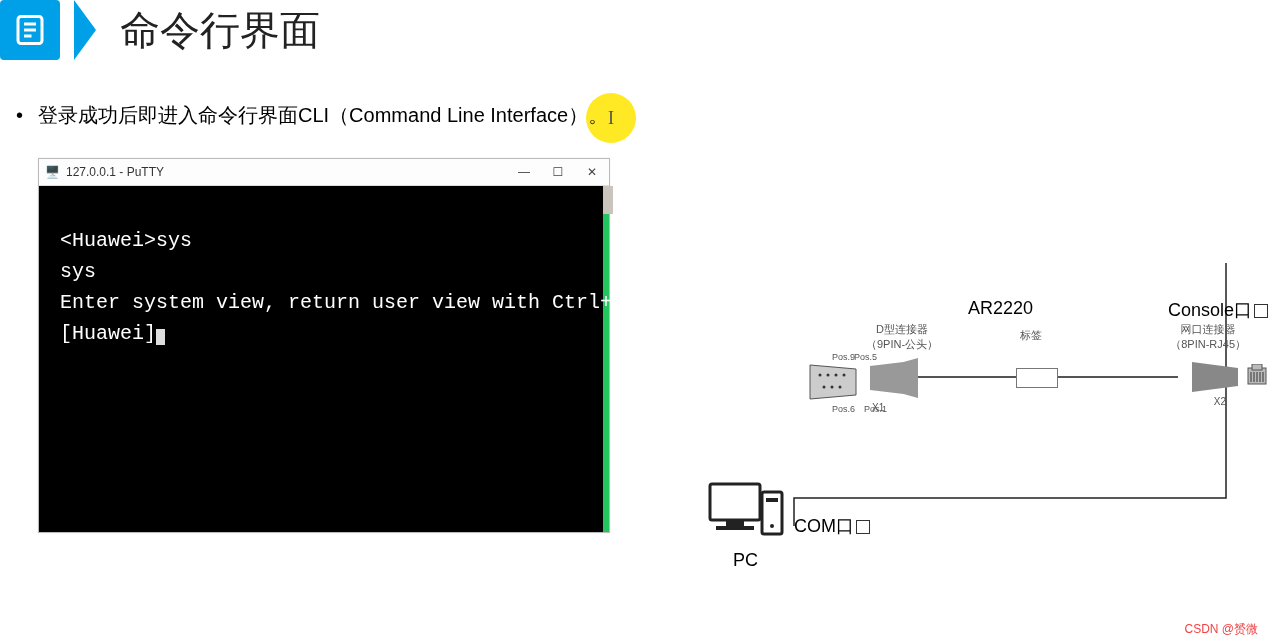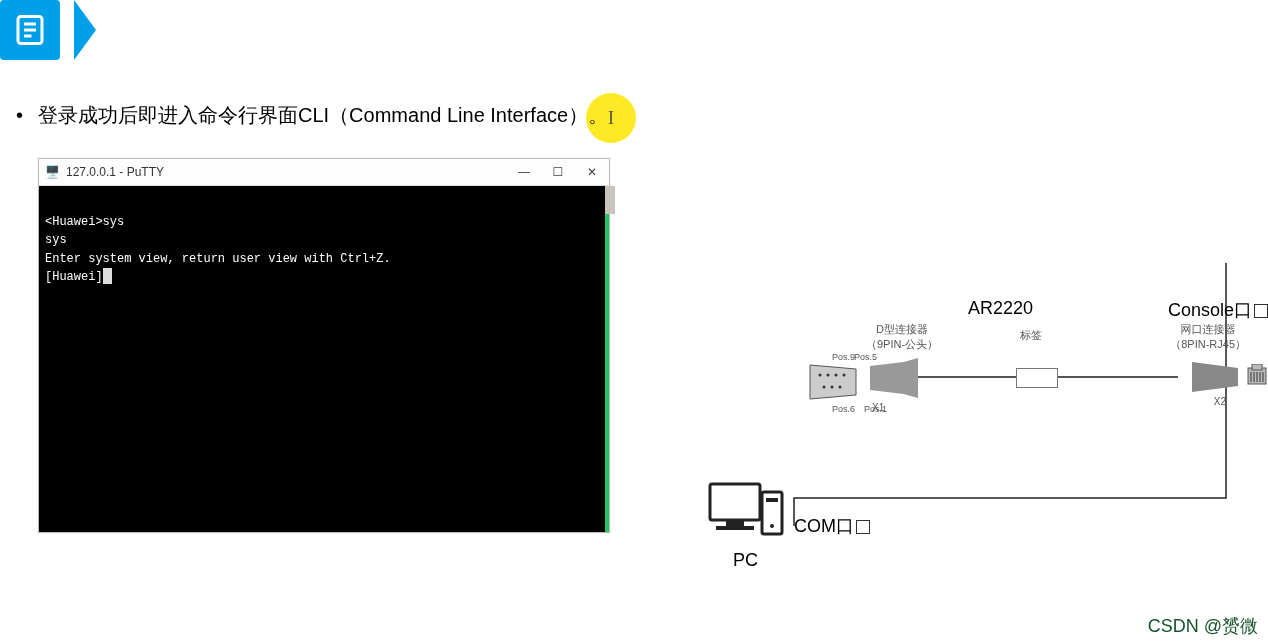--- a/index.html
+++ b/index.html
@@ -99,26 +99,26 @@
     justify-content: space-between;
   }
   .tb-left { display:flex; align-items:center; gap:6px;}
   .putty-icon { font-size: 12px; }
   .win-controls { display:flex; gap:0;}
   .win-btn { width: 34px; height:26px; display:flex;align-items:center;justify-content:center; font-size:12px; color:#444;}
   .putty-body {
     background: #000;
     color: #fff;
     font-family: Consolas, "Courier New", monospace;
-    font-size: 12px;
+    font-size: 20px;
     height: 330px;
-    padding: 8px 6px;
+    padding: 8px 21px;
     line-height: 1.55;
     white-space: pre;
-    border-right: 4px solid #22c55e;
+    border-right: 6px solid #22c55e;
     position: relative;
   }
   .putty-body .scroll-thumb{
     position:absolute;
     right:-10px; top:0;
     width:10px; height:28px;
     background:#c9c5bd;
   }
   .cursor {
     display:inline-block;
@@ -237,38 +237,39 @@
     display:inline-block;
     width:12px;height:12px;
     border:1px solid #333;
     margin-left:2px;
     vertical-align:middle;
   }
 
   .watermark {
     position:absolute;
     bottom: 6px; right: 10px;
-    font-size: 18px;
-    color: #14532d;
+    font-size: 12px;
+    color: #ef4444;
     text-align: center;
   }
 </style>
 </head>
 <body>
 
 <div class="header">
   <div class="header-icon">
     <svg viewBox="0 0 24 24" fill="none" stroke="#fff" stroke-width="2">
       <rect x="4" y="3" width="16" height="18" rx="2"></rect>
       <line x1="8" y1="8" x2="16" y2="8"></line>
       <line x1="8" y1="12" x2="16" y2="12"></line>
       <line x1="8" y1="16" x2="13" y2="16"></line>
     </svg>
   </div>
   <div class="chevron"></div>
+  <div class="title">命令行界面</div>
 </div>
 
 <div class="highlight"></div>
 
 <div class="content">
   <div class="bullet">
     <span class="b1-text">登录成功后即进入命令行界面CLI（Command Line Interface）。</span>
   </div>
 
   <div class="lower">

